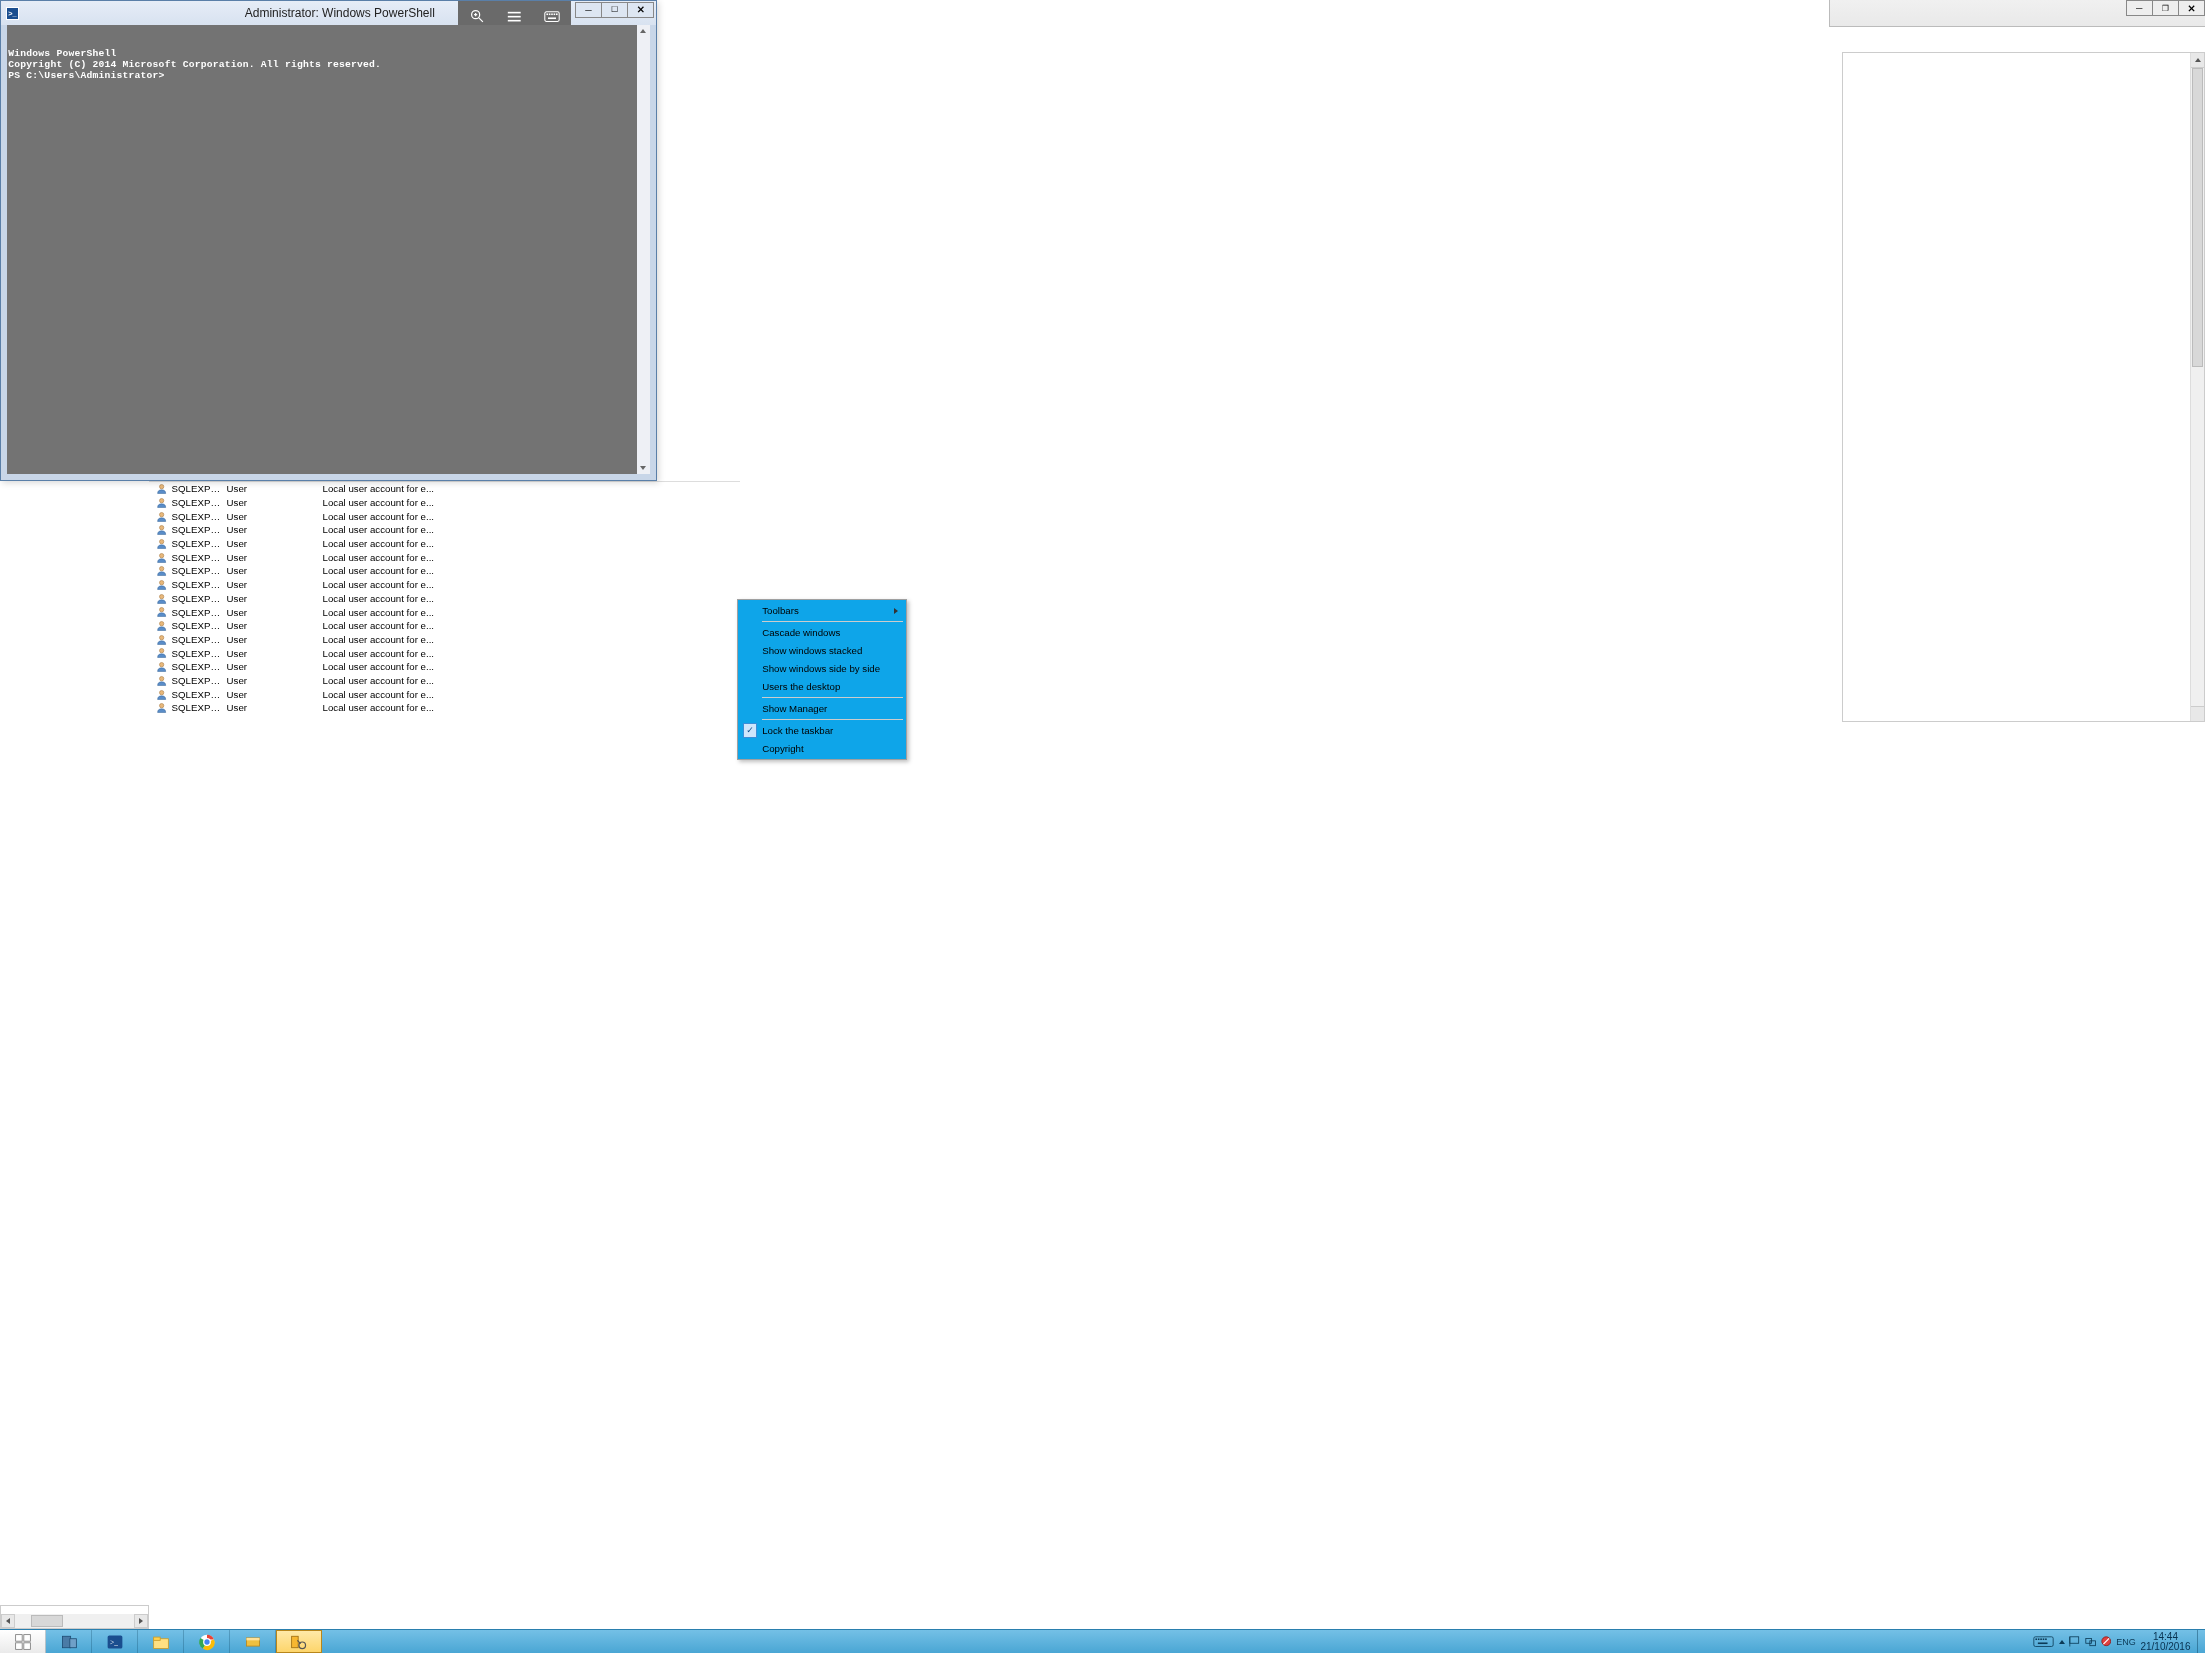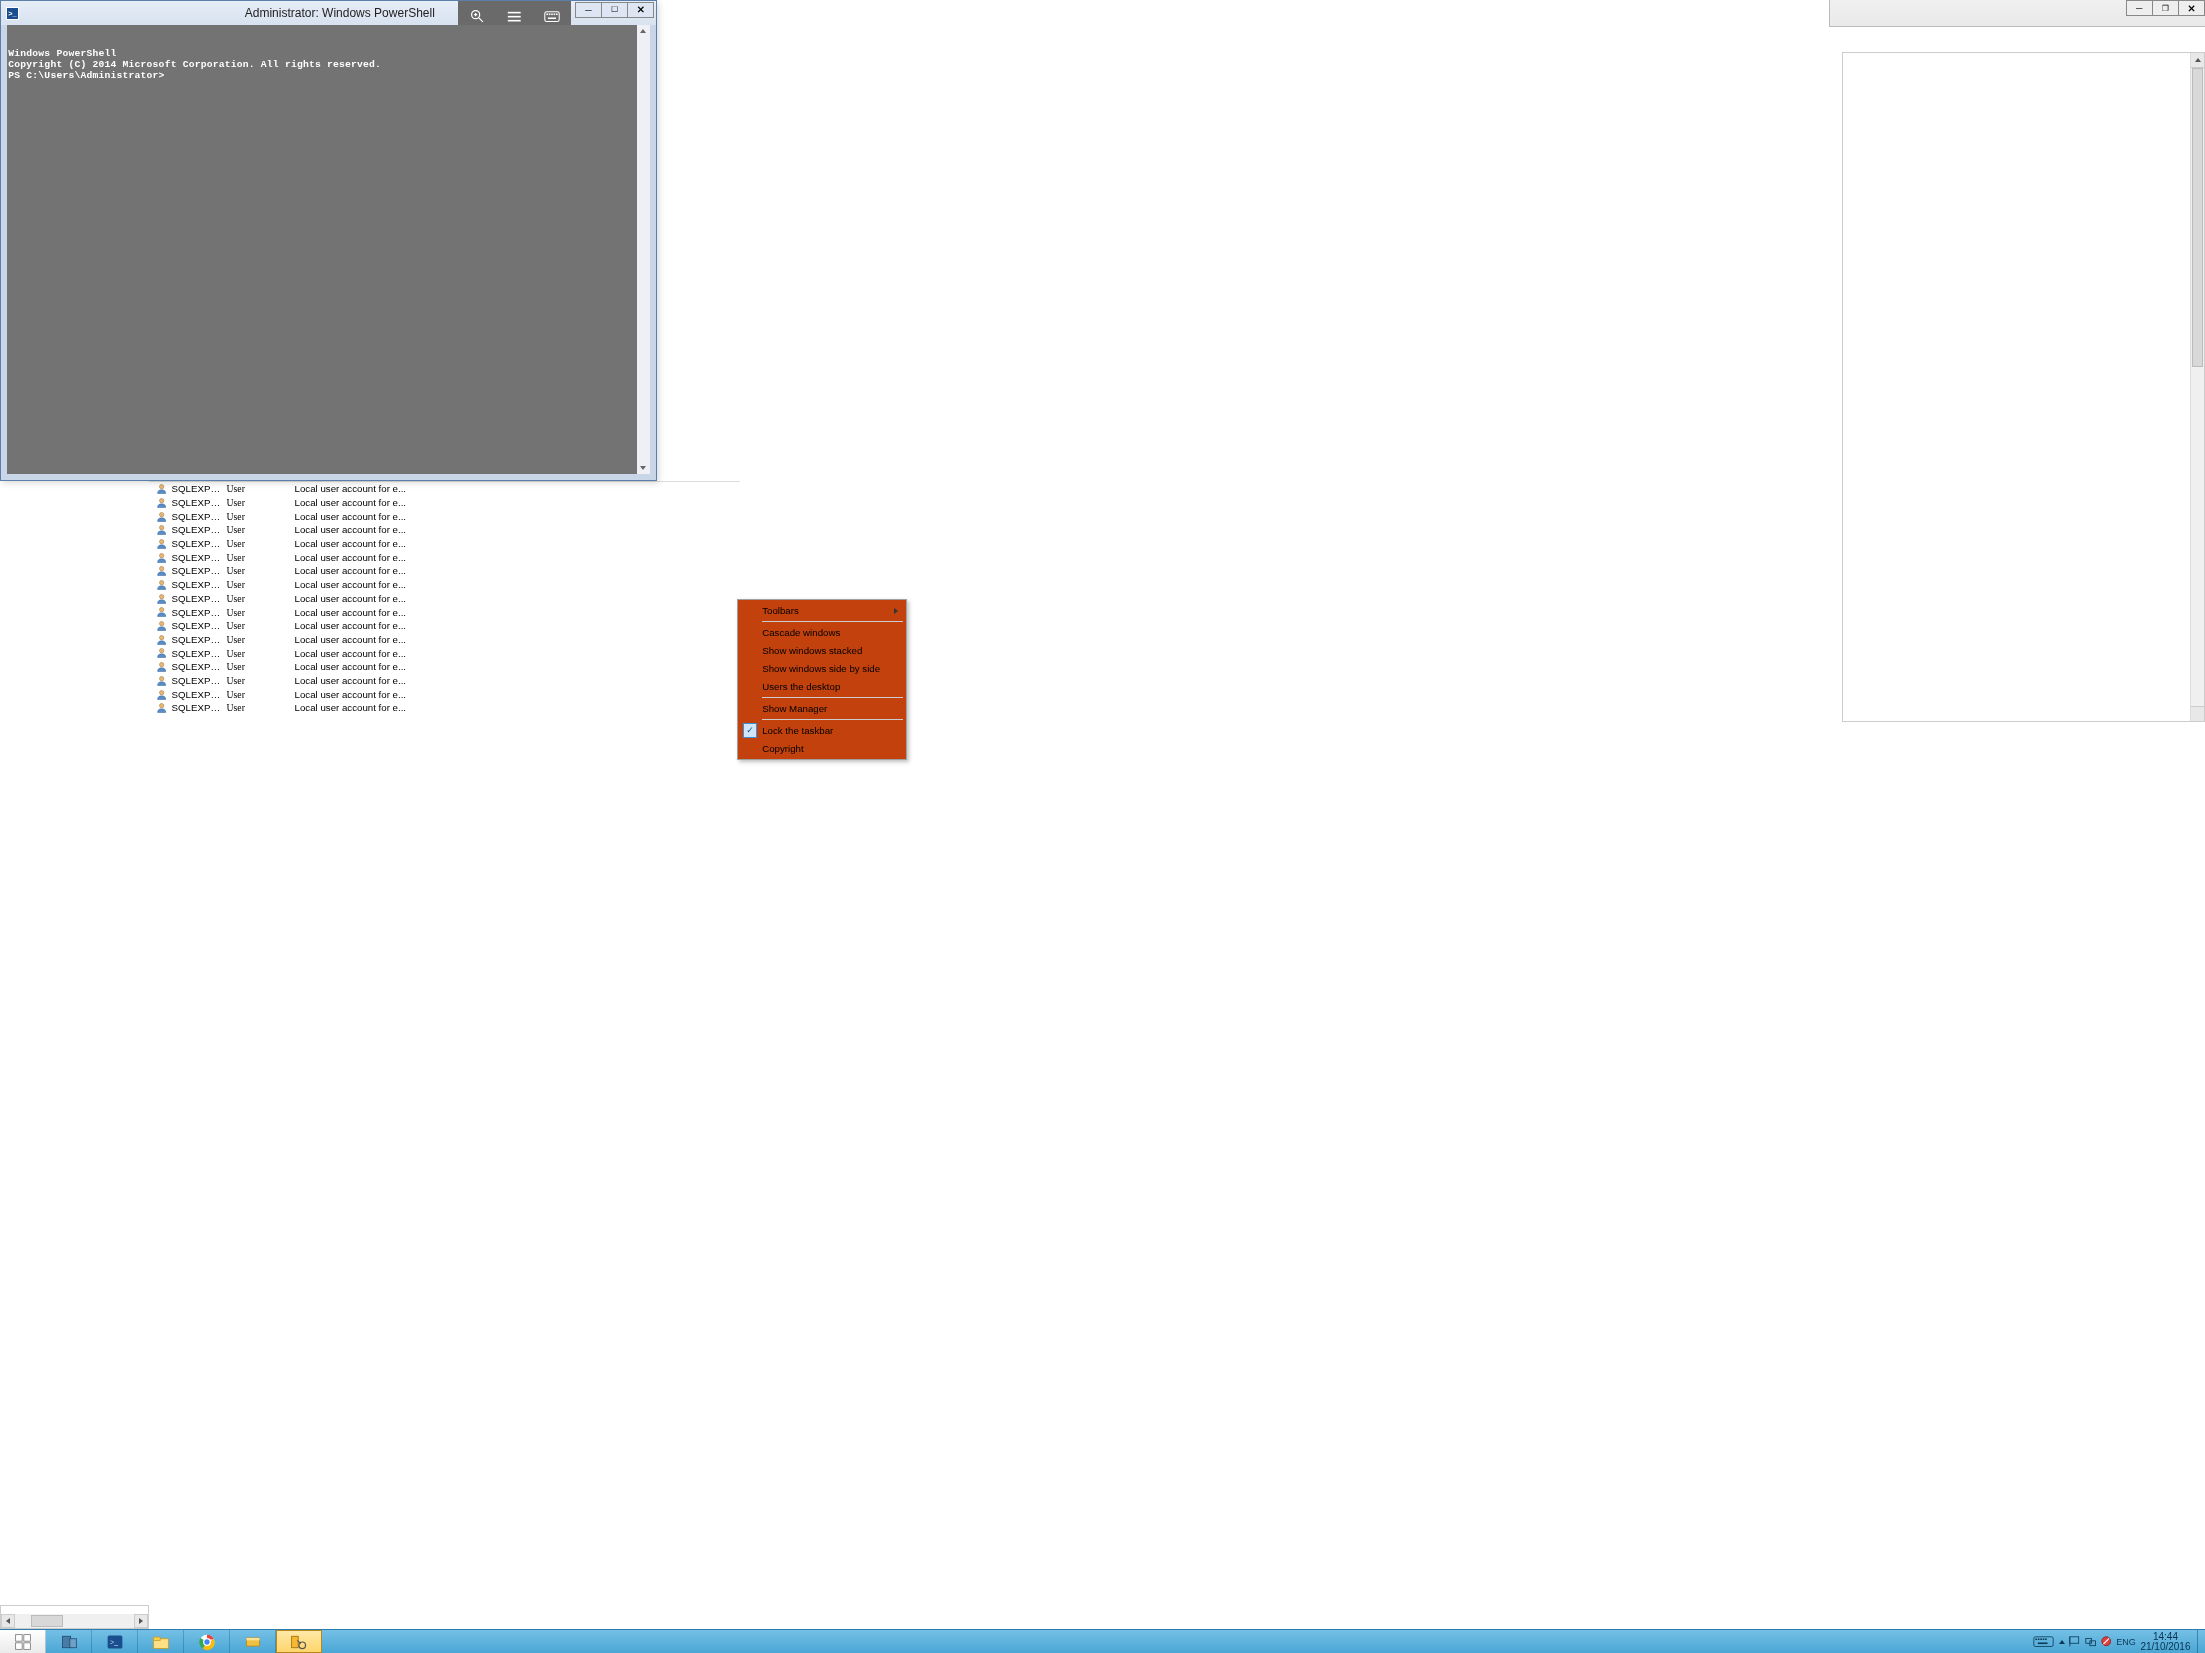--- a/index.html
+++ b/index.html
@@ -69,21 +69,21 @@
     background: #fff; border-top: 0.8px solid #ddd; overflow: hidden;
   }
   .user-row {
     display: flex; align-items: center; height: 13.7px; padding-left: 6.5px;
     color: #000;
   }
   .user-icon {
     width: 11.3px; height: 11.3px; margin-right: 4.8px; flex-shrink:0;
   }
   .user-name { width: 55px; overflow: hidden; text-overflow: ellipsis; white-space: nowrap; }
-  .user-type { width: 68px; font-family: Liberation Serif, serif; }
+  .user-type { width: 96px; }
   .user-desc { overflow: hidden; text-overflow: ellipsis; white-space: nowrap; }
   
   
   .ps-window {
     position: absolute; left: 0; top: 0; width: 657px; height: 481px;
     background: #c8d6e8; border: 0.8px solid #5a7fa8;
     box-shadow: 1.6px 1.6px 6.5px rgba(0,0,0,.15);
   }
   .ps-title {
     height: 24px; display:flex; align-items:center; position:relative;
@@ -114,21 +114,21 @@
     position:absolute;right:-0.8px;top:0;bottom:0;width:14.5px;background:#eef0f5;
   }
   .ps-client .vs .tri-up{top:4px;left:3.2px;border-bottom-color:#666;}
   .ps-client .vs .tri-down{bottom:4px;left:3.2px;border-top-color:#666;}
   .ps-client .vs .thumb{position:absolute;left:0.8px;right:0.8px;top:14.5px;height:0px;background:#ccc;}
   .ps-line{font-weight:bold;color:#fff;}
   
   
   .ctx-menu {
     position:absolute; left: 737px; top: 599px; width: 170px;
-    background:#c2410c; border:0.8px solid #a0a0a0; box-shadow:1.6px 1.6px 4px rgba(0,0,0,.25);
+    background:#0ea5e9; border:0.8px solid #a0a0a0; box-shadow:1.6px 1.6px 4px rgba(0,0,0,.25);
     font-size: 9.7px; padding:1.6px;
   }
   .ctx-item {
     height:18px;display:flex;align-items:center;padding-left:22.6px;position:relative;cursor:default;
   }
   .ctx-sep{height:0.8px;background:#ccc;margin:1.6px 1.6px 1.6px 22.6px;}
   .ctx-item .arrow-r{position:absolute;right:6.5px;top:6.5px;width:0;height:0;border-top:3.2px solid transparent;border-bottom:3.2px solid transparent;border-left:4px solid #333;}
   .ctx-check{position:absolute;left:3.2px;top:1.6px;width:14.5px;height:14.5px;border:0.8px solid #3a8ed8;background:#cfe6fb;color:#0a4d8a;display:flex;align-items:center;justify-content:center;font-size:9px;}
   
   

